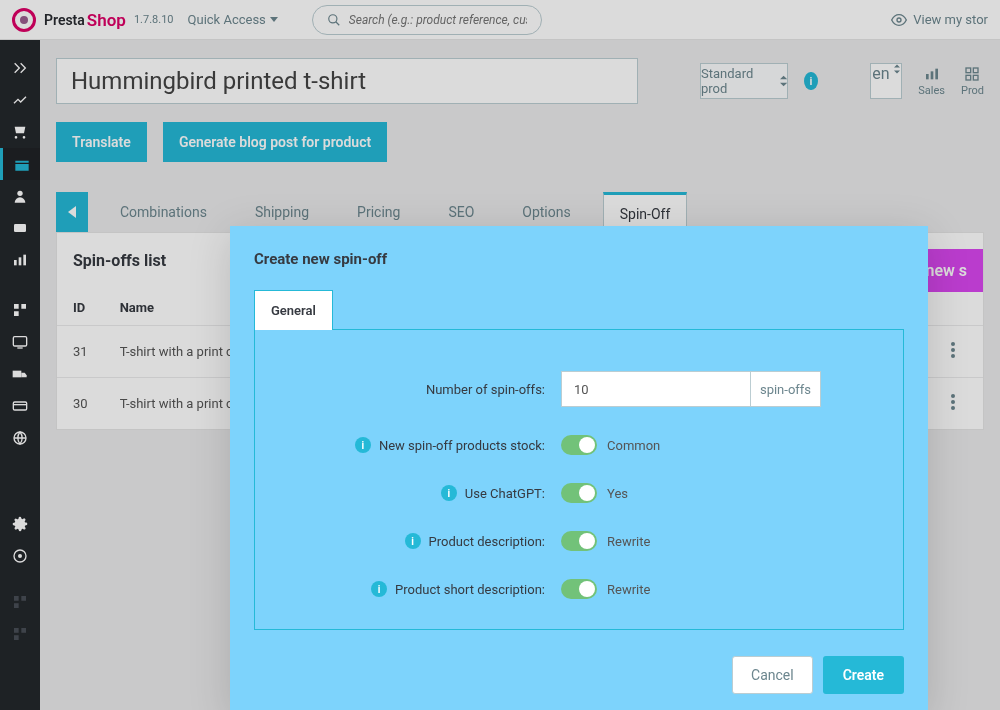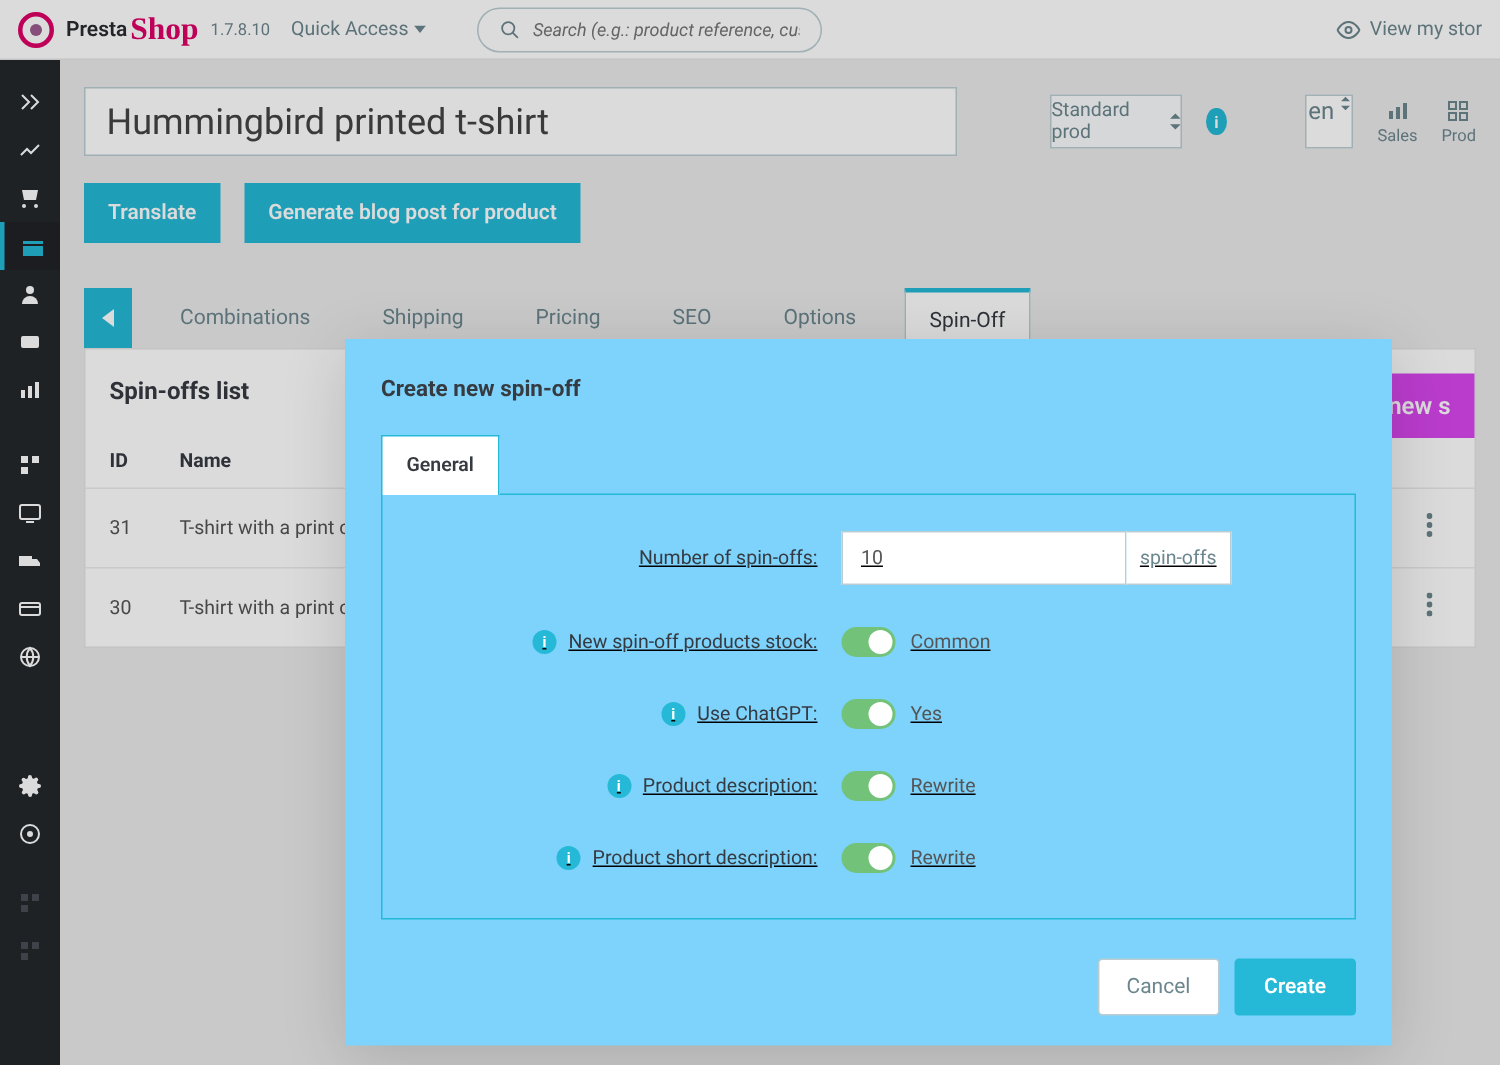--- a/index.html
+++ b/index.html
@@ -4,21 +4,21 @@
 <style>
 * { box-sizing: border-box; margin: 0; padding: 0; font-family: -apple-system, BlinkMacSystemFont, "Segoe UI", Roboto, sans-serif; }
 body { background: #eaebec; overflow: hidden; width: 1000px; height: 710px; position: relative; }
 
 
 .top-header { background: #fff; height: 40px; display: flex; align-items: center; padding: 0 12px; border-bottom: 1px solid #e5e5e5; }
 .logo-wrap { display: flex; align-items: center; gap: 4px; }
 .logo-ring { width: 24px; height: 24px; border-radius: 50%; border: 3px solid #df0067; display: flex; align-items: center; justify-content: center; }
 .logo-face { width: 8px; height: 8px; background: #9b5c8f; border-radius: 50%; }
 .brand { font-size: 14px; font-weight: 600; color: #282b30; margin-left: 4px; }
-.brand2 { font-size: 21px; font-weight: 600; color: #df0067; margin-left: -2px; font-family: Liberation Serif, serif; }
+.brand2 { font-size: 17px; font-weight: 600; color: #df0067; margin-left: -2px; }
 .ver { color: #6c868e; font-size: 11px; margin-left: 8px; }
 .quick { color: #6c868e; font-size: 13px; margin-left: 14px; display: flex; align-items: center; gap: 4px; cursor: pointer; }
 .searchbox { margin-left: 34px; border: 1px solid #bbcdd2; border-radius: 20px; height: 30px; width: 230px; display: flex; align-items: center; padding: 0 14px; color: #6c868e; background: #fff; }
 .searchbox input { border: 0; outline: 0; font-size: 12px; color: #6c868e; font-style: italic; width: 100%; background: transparent; }
 .viewstore { margin-left: auto; color: #6c868e; font-size: 13px; display: flex; align-items: center; gap: 6px; cursor: pointer; }
 
 
 .sidebar { position: absolute; left: 0; top: 40px; bottom: 0; width: 40px; background: #24282c; display: flex; flex-direction: column; padding-top: 12px; }
 .side-i { width: 40px; height: 32px; display: flex; align-items: center; justify-content: center; color: #fff; cursor: pointer; }
 .side-i.active { background: #202226; border-left: 3px solid #25b9d7; }
@@ -53,21 +53,21 @@
 .act-col svg { cursor: pointer; margin-left: 24px; }
 
 
 .dim-overlay { position: absolute; inset: 0; background: rgba(0,0,0,.14); }
 
 
 .modal { position: absolute; left: 230px; top: 226px; width: 698px; background: #7dd3fc; box-shadow: 0 8px 40px rgba(0,0,0,.15); padding: 24px 24px 20px 24px; }
 .modal-title { font-size: 15px; color: #363a41; font-weight: 700; }
 .mtabs { margin-top: 22px; }
 .mtab { display: inline-block; border: 1px solid #25b9d7; border-bottom: 0; padding: 12px 16px; font-size: 13px; font-weight: 600; color: #363a41; background: #fff; position: relative; z-index: 2; }
-.mpanel { border: 1px solid #25b9d7; margin-top: -1px; padding: 24px 24px 24px 24px; text-decoration: underline; }
+.mpanel { border: 1px solid #25b9d7; margin-top: -1px; padding: 41px 24px 24px 24px; }
 .frow { display: flex; align-items: center; margin-bottom: 28px; }
 .flabel { flex: 0 0 282px; text-align: right; color: #363a41; font-size: 13px; padding-right: 16px; display: flex; justify-content: flex-end; align-items: center; gap: 8px; }
 .fval { display: flex; align-items: center; gap: 10px; color: #555; font-size: 13px; }
 .num-input { display: flex; }
 .num-input input { border: 1px solid #bbcdd2; height: 36px; width: 190px; font-size: 13px; color: #555; padding: 0 12px; outline: 0; }
 .num-suffix { border: 1px solid #bbcdd2; border-left: 0; height: 36px; width: 70px; display: flex; align-items: center; justify-content: center; color: #6c868e; font-size: 13px; background: #fff; }
 .toggle { width: 36px; height: 20px; border-radius: 10px; background: #72c279; position: relative; display: inline-block; cursor: pointer; }
 .toggle::after { content: ""; width: 16px; height: 16px; border-radius: 50%; background: #fff; position: absolute; top: 2px; right: 2px; }
 .info-sm { width: 16px; height: 16px; border-radius: 50%; background: #25b9d7; color: #fff; font-size: 10px; font-weight: bold; display: flex; align-items: center; justify-content: center; }
 

